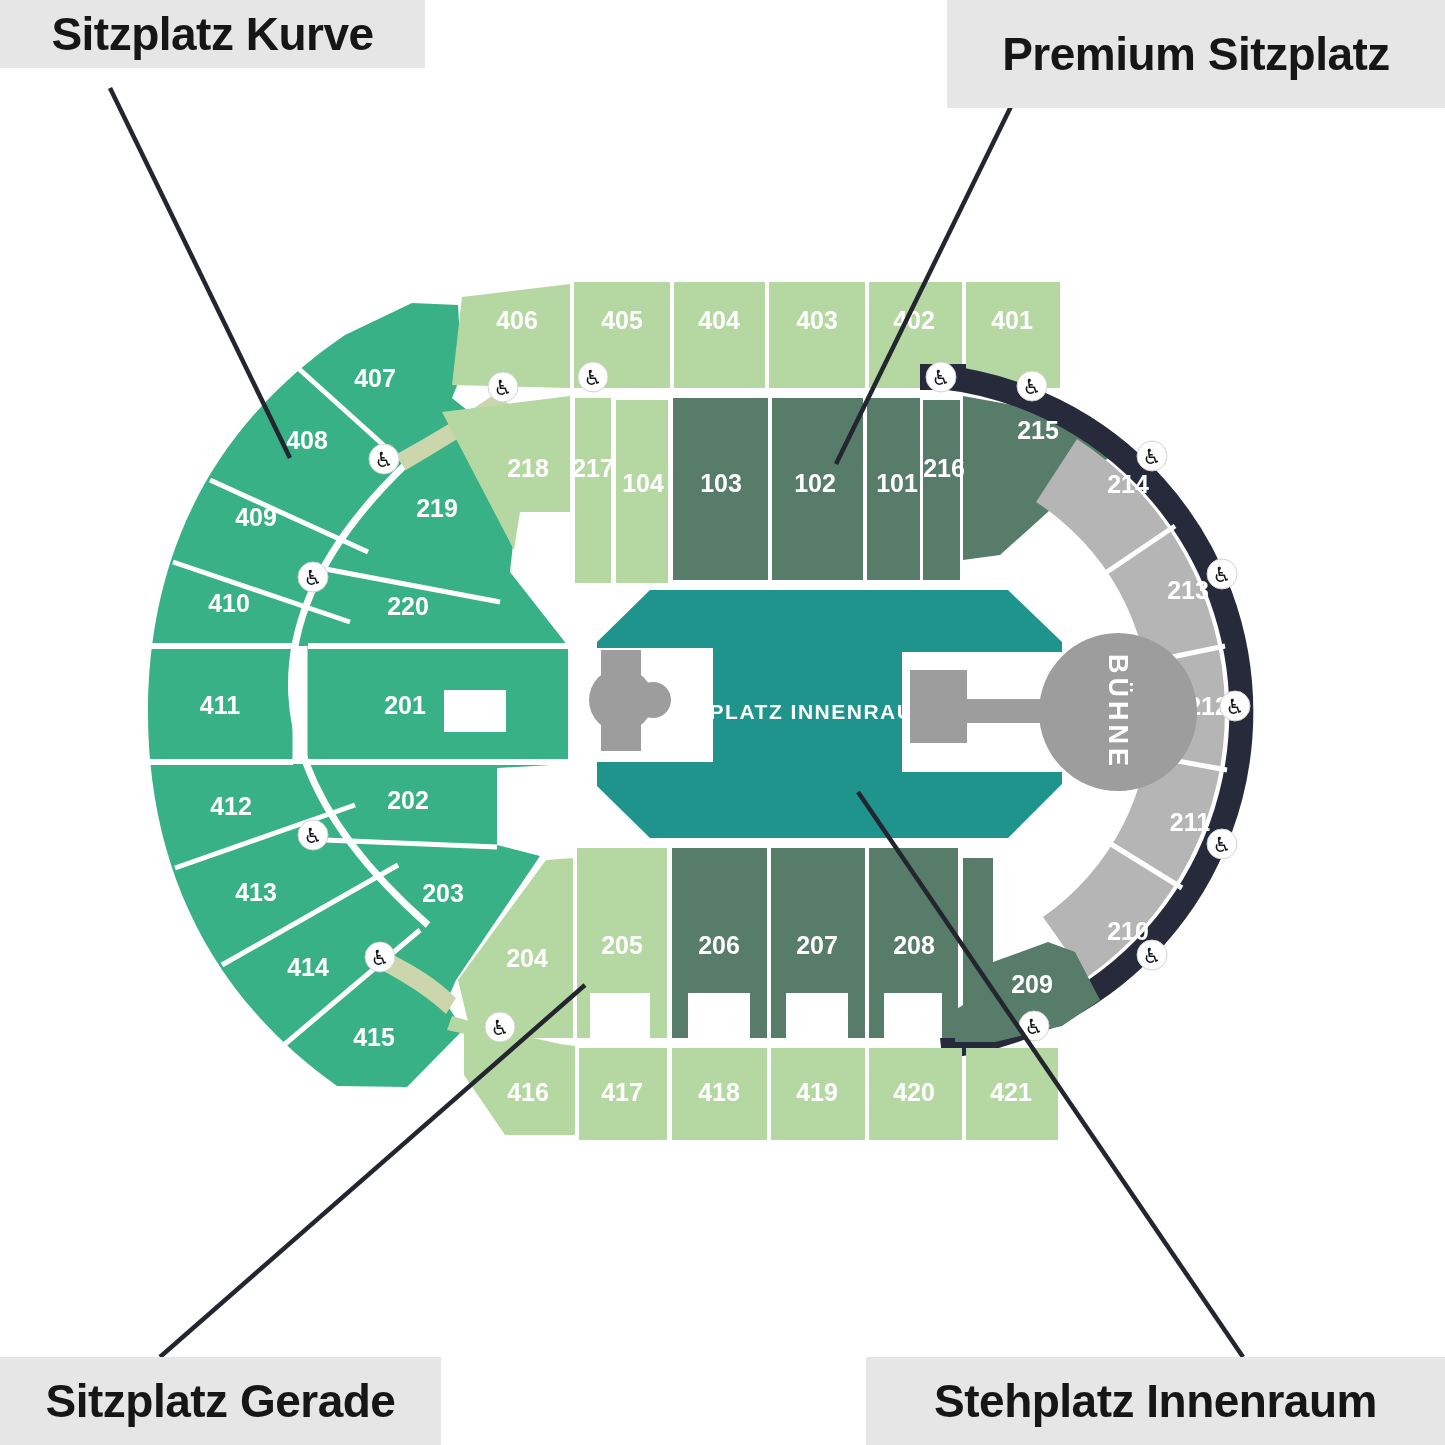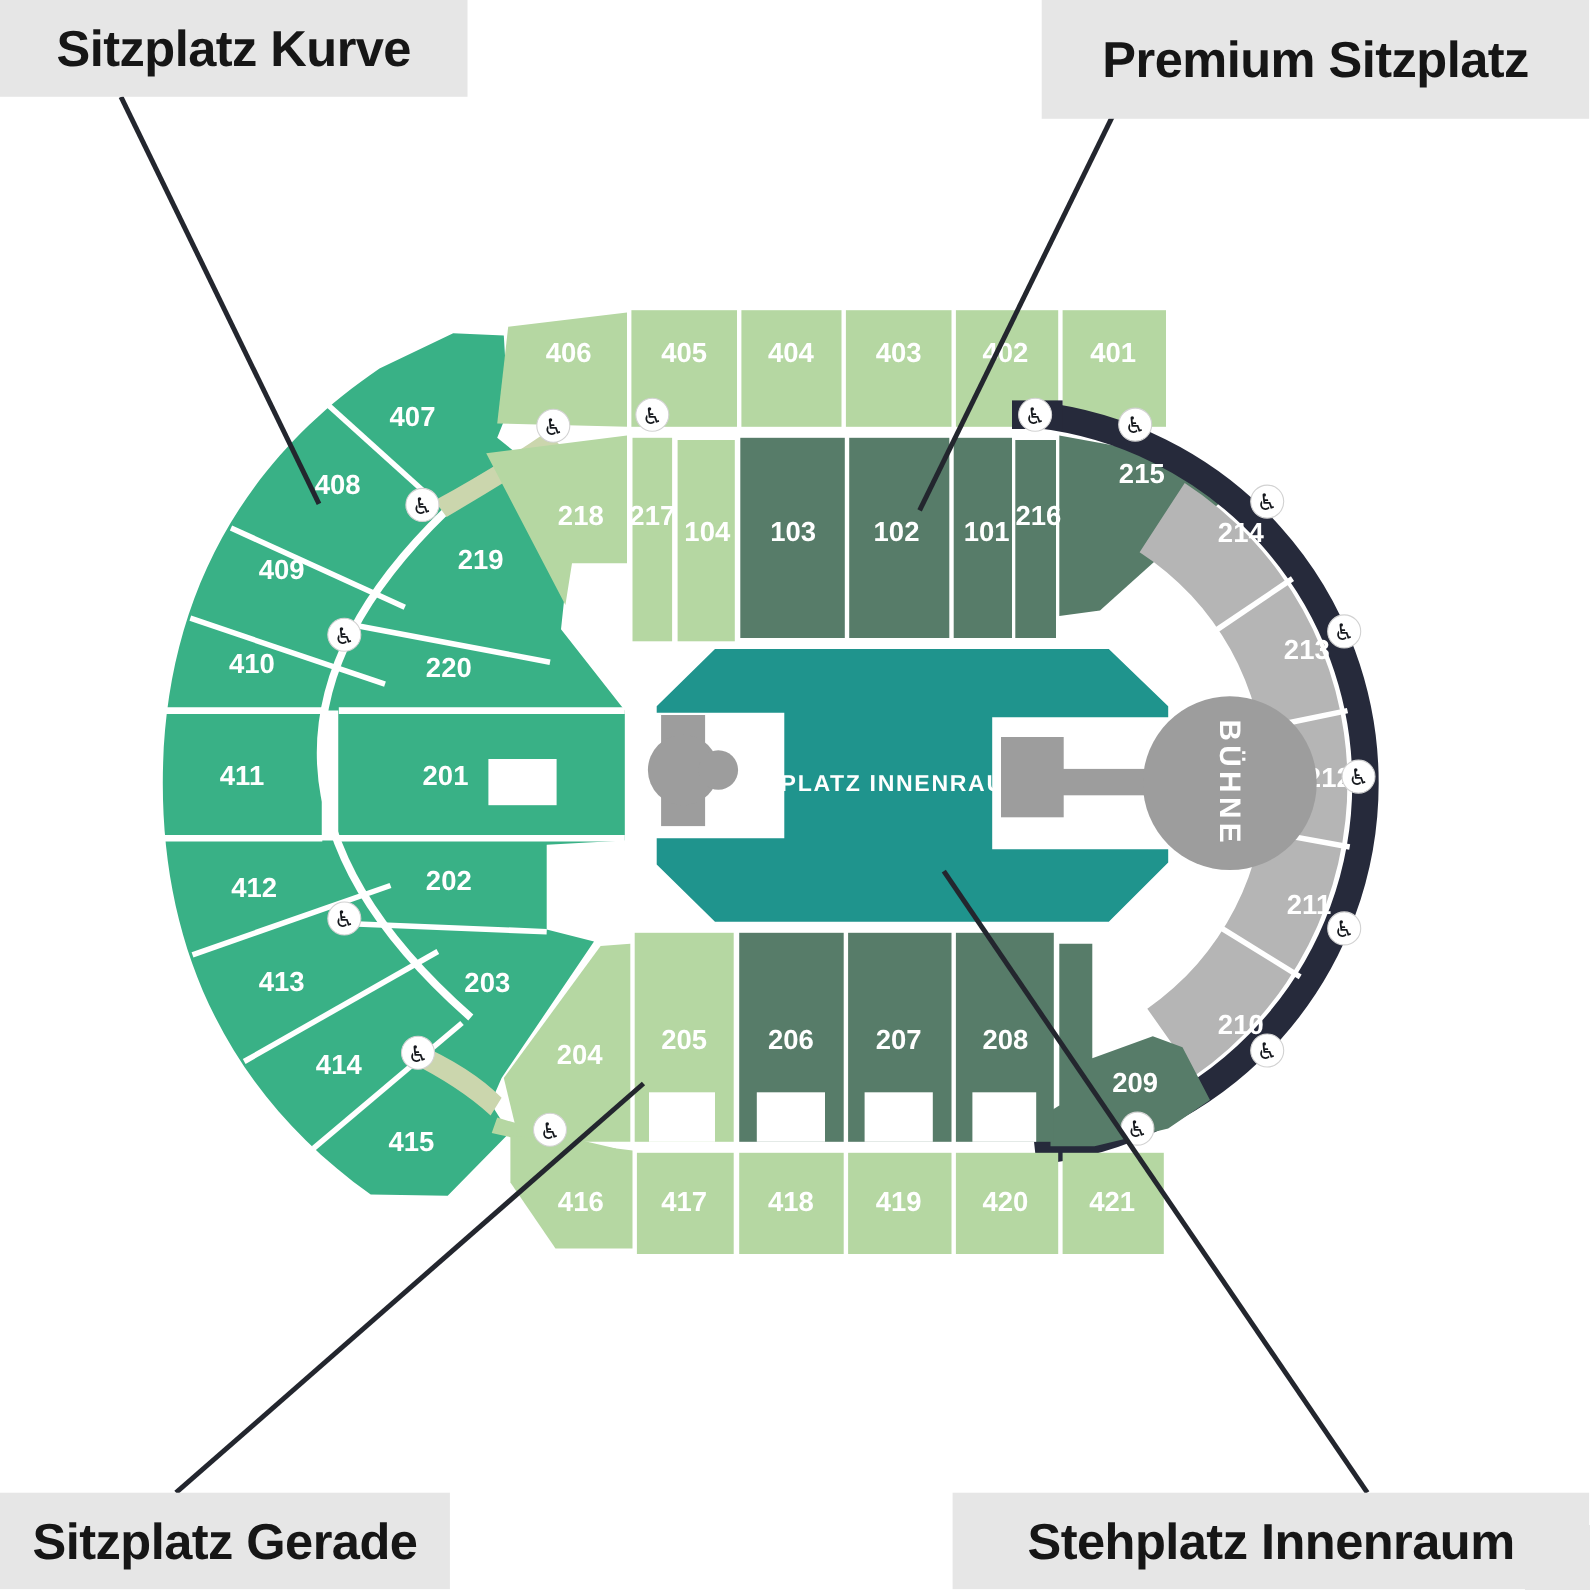--- a/index.html
+++ b/index.html
@@ -189,17 +189,17 @@
       </g>
 
   <g stroke="#23262e" stroke-width="4.5">
     <line x1="110" y1="88" x2="290" y2="458"></line>
     <line x1="1020" y1="88" x2="836" y2="464"></line>
     <line x1="160" y1="1357" x2="585" y2="985"></line>
     <line x1="1243" y1="1357" x2="858" y2="792"></line>
   </g>
 </svg>
 
-  <div class="corner-label" style="left:0;top:0;width:425px;height:88px;">Sitzplatz Kurve</div>
+  <div class="corner-label" style="left:0;top:0;width:425px;height:68px;">Sitzplatz Kurve</div>
   <div class="corner-label" style="left:947px;top:0;width:498px;height:108px;">Premium Sitzplatz</div>
-  <div class="corner-label" style="left:0;top:1357px;width:409px;height:88px;">Sitzplatz Gerade</div>
+  <div class="corner-label" style="left:0;top:1357px;width:441px;height:88px;">Sitzplatz Gerade</div>
   <div class="corner-label" style="left:866px;top:1357px;width:579px;height:88px;">Stehplatz Innenraum</div>
 </div>
 
 </body></html>

